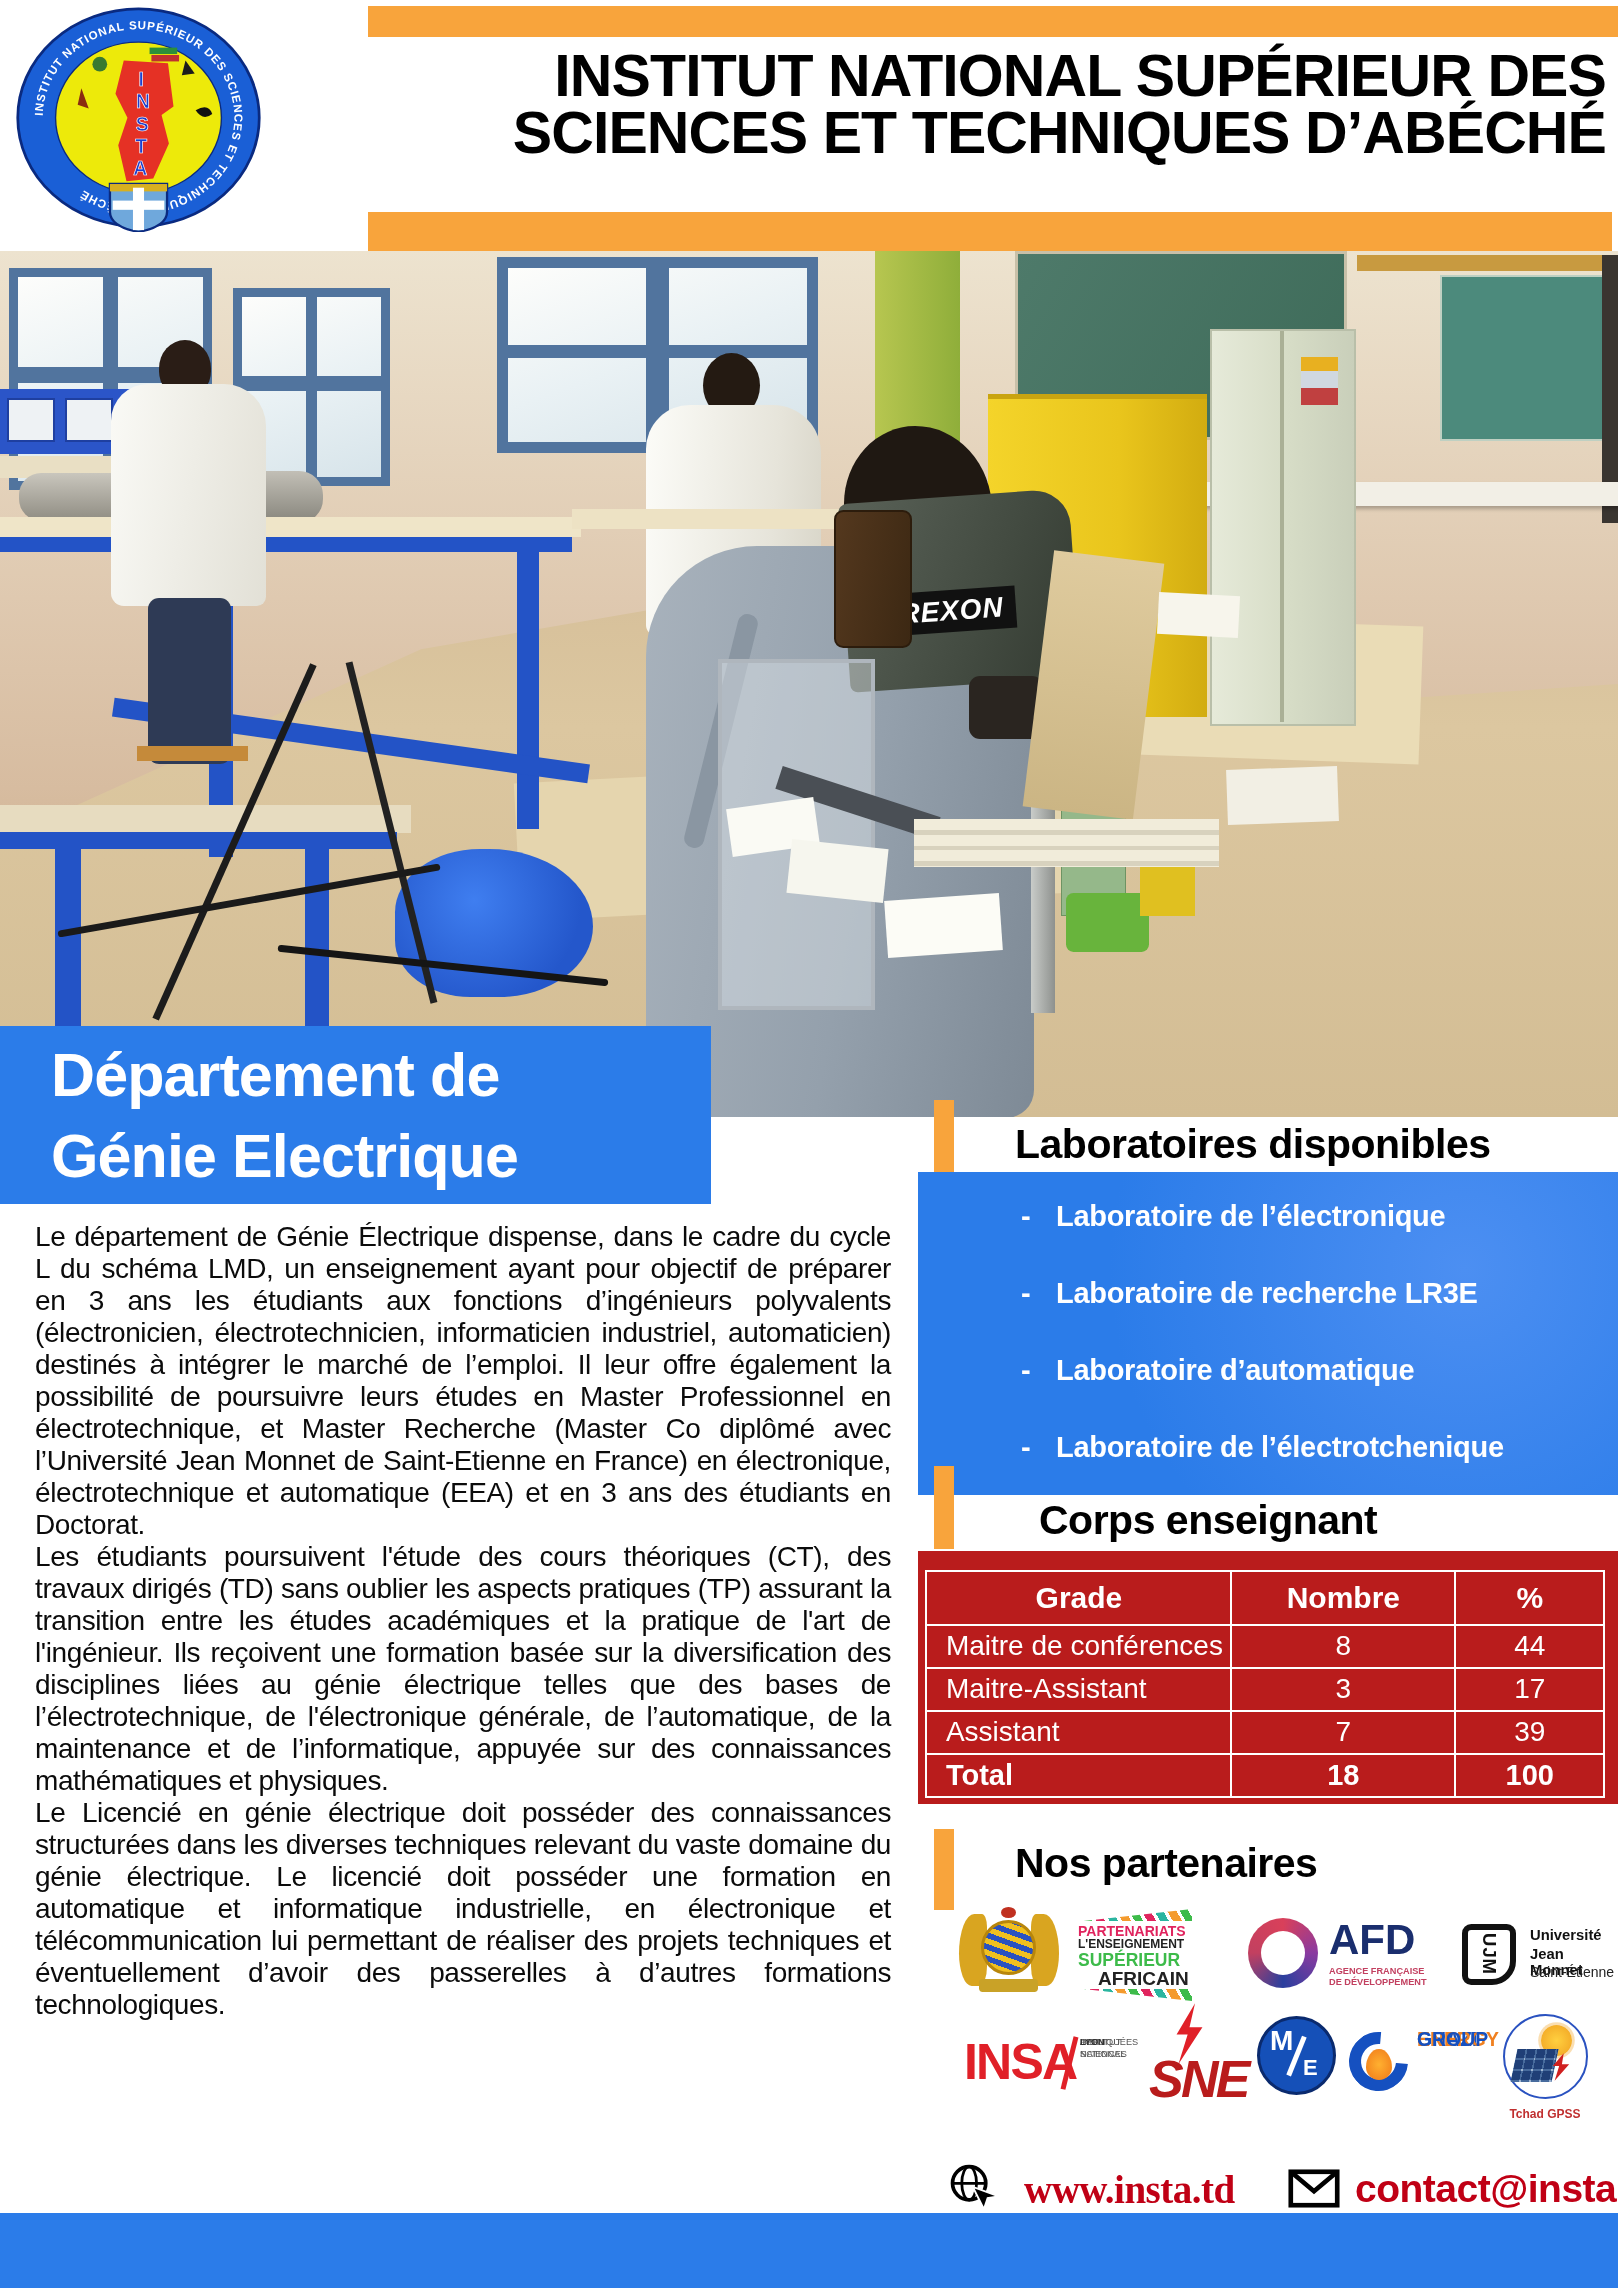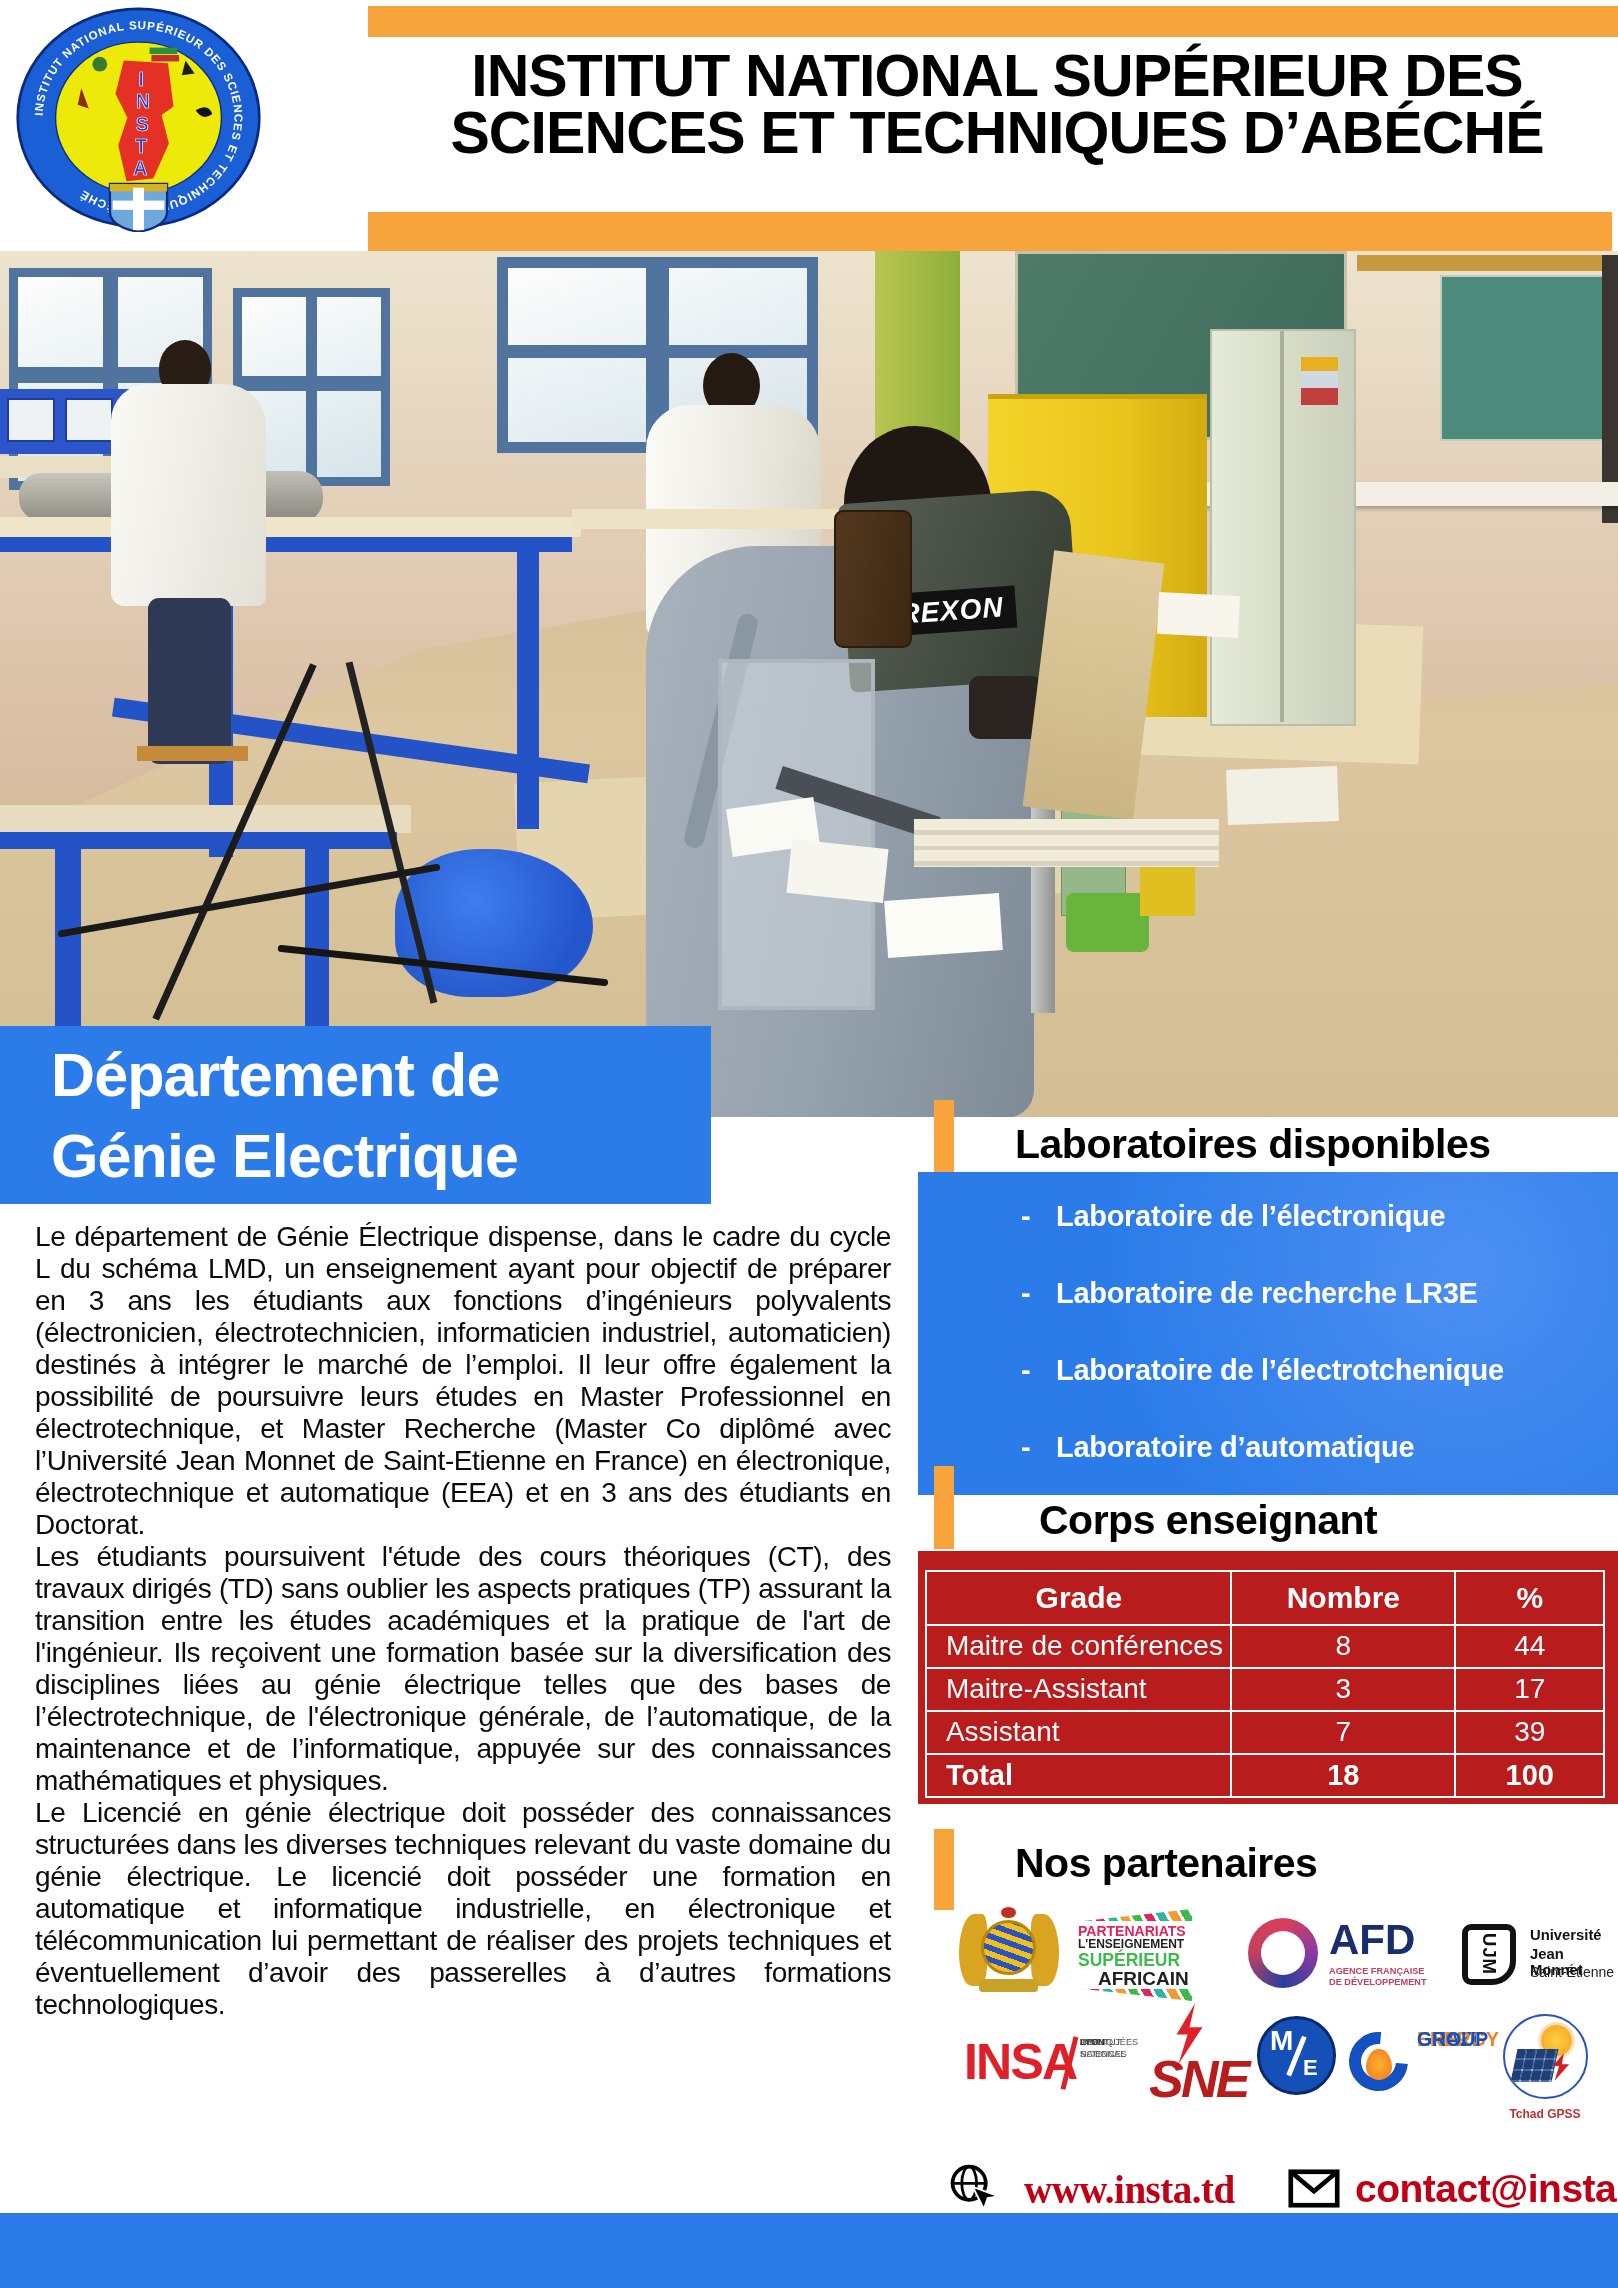--- a/index.html
+++ b/index.html
@@ -2,21 +2,21 @@
 <html style="font-size:14.8px"><head>
 <meta charset="utf-8">
 <style>
   * { margin:0; padding:0; box-sizing:border-box; }
   body { background:#888; font-family:"Liberation Sans", sans-serif; }
   .page { position:relative; width:1619px; height:2289px; background:#fff; overflow:hidden; margin:0 auto; }
   .abs { position:absolute; }
 
   
   .bar-orange { position:absolute; background:#F8A43C; }
-  .inst-title { position:absolute; left:388px; top:48px; width:1218px; text-align:center;
+  .inst-title { position:absolute; left:388px; top:48px; width:1218px; text-align:right;
     font-size:59px; font-weight:800; line-height:57px; letter-spacing:-0.9px; color:#000; }
 
   
   .photo { position:absolute; left:0; top:251px; width:1619px; height:866px; overflow:hidden;
     background:linear-gradient(#EDE3CF 0%, #DFC9B0 40%, #D7BCA0 62%, #CDB28F 75%); }
   .photo div { position:absolute; }
   .panes { background:
      linear-gradient(90deg, transparent 0 46%, #51749E 46% 54%, transparent 54%),
      linear-gradient(transparent 0 44%, #51749E 44% 52%, transparent 52%),
      linear-gradient(160deg,#FDFDFB 0%, #E9F1F4 50%, #D7E4EA 100%); border:9.2px solid #51749E; }
@@ -213,22 +213,22 @@
     <p>Les étudiants poursuivent l'étude des cours théoriques (CT), des travaux dirigés (TD) sans oublier les aspects pratiques (TP) assurant la transition entre les études académiques et la pratique de l'art de l'ingénieur. Ils reçoivent une formation basée sur la diversification des disciplines liées au génie électrique telles que des bases de l’électrotechnique, de l'électronique générale, de l’automatique, de la maintenance et de l’informatique, appuyée sur des connaissances mathématiques et physiques.</p>
     <p>Le Licencié en génie électrique doit posséder des connaissances structurées dans les diverses techniques relevant du vaste domaine du génie électrique. Le licencié doit posséder une formation en automatique et informatique industrielle, en électronique et télécommunication lui permettant de réaliser des projets techniques et éventuellement d’avoir des passerelles à d’autres formations technologiques.</p>
   </div>
 
   <div class="bar-orange" style="left:934px; top:1100px; width:20px; height:79px;"></div>
   <div class="rc-heading" style="top:1121px;">Laboratoires disponibles</div>
 
   <div class="labs-box">
     <div class="lab-item"><span class="b">-</span><span>Laboratoire de l’électronique</span></div>
     <div class="lab-item"><span class="b">-</span><span>Laboratoire de recherche LR3E</span></div>
+    <div class="lab-item"><span class="b">-</span><span>Laboratoire d’automatique</span></div>
     <div class="lab-item"><span class="b">-</span><span>Laboratoire de l’électrotchenique</span></div>
-    <div class="lab-item"><span class="b">-</span><span>Laboratoire d’automatique</span></div>
   </div>
 
   <div class="bar-orange" style="left:934px; top:1466px; width:20px; height:83px;"></div>
   <div class="rc-heading" style="top:1497px;margin-left:24px;">Corps enseignant</div>
 
   <div class="faculty-panel">
     <table class="fac">
       <colgroup>
           <col class="col-grade">
           <col class="col-n">

